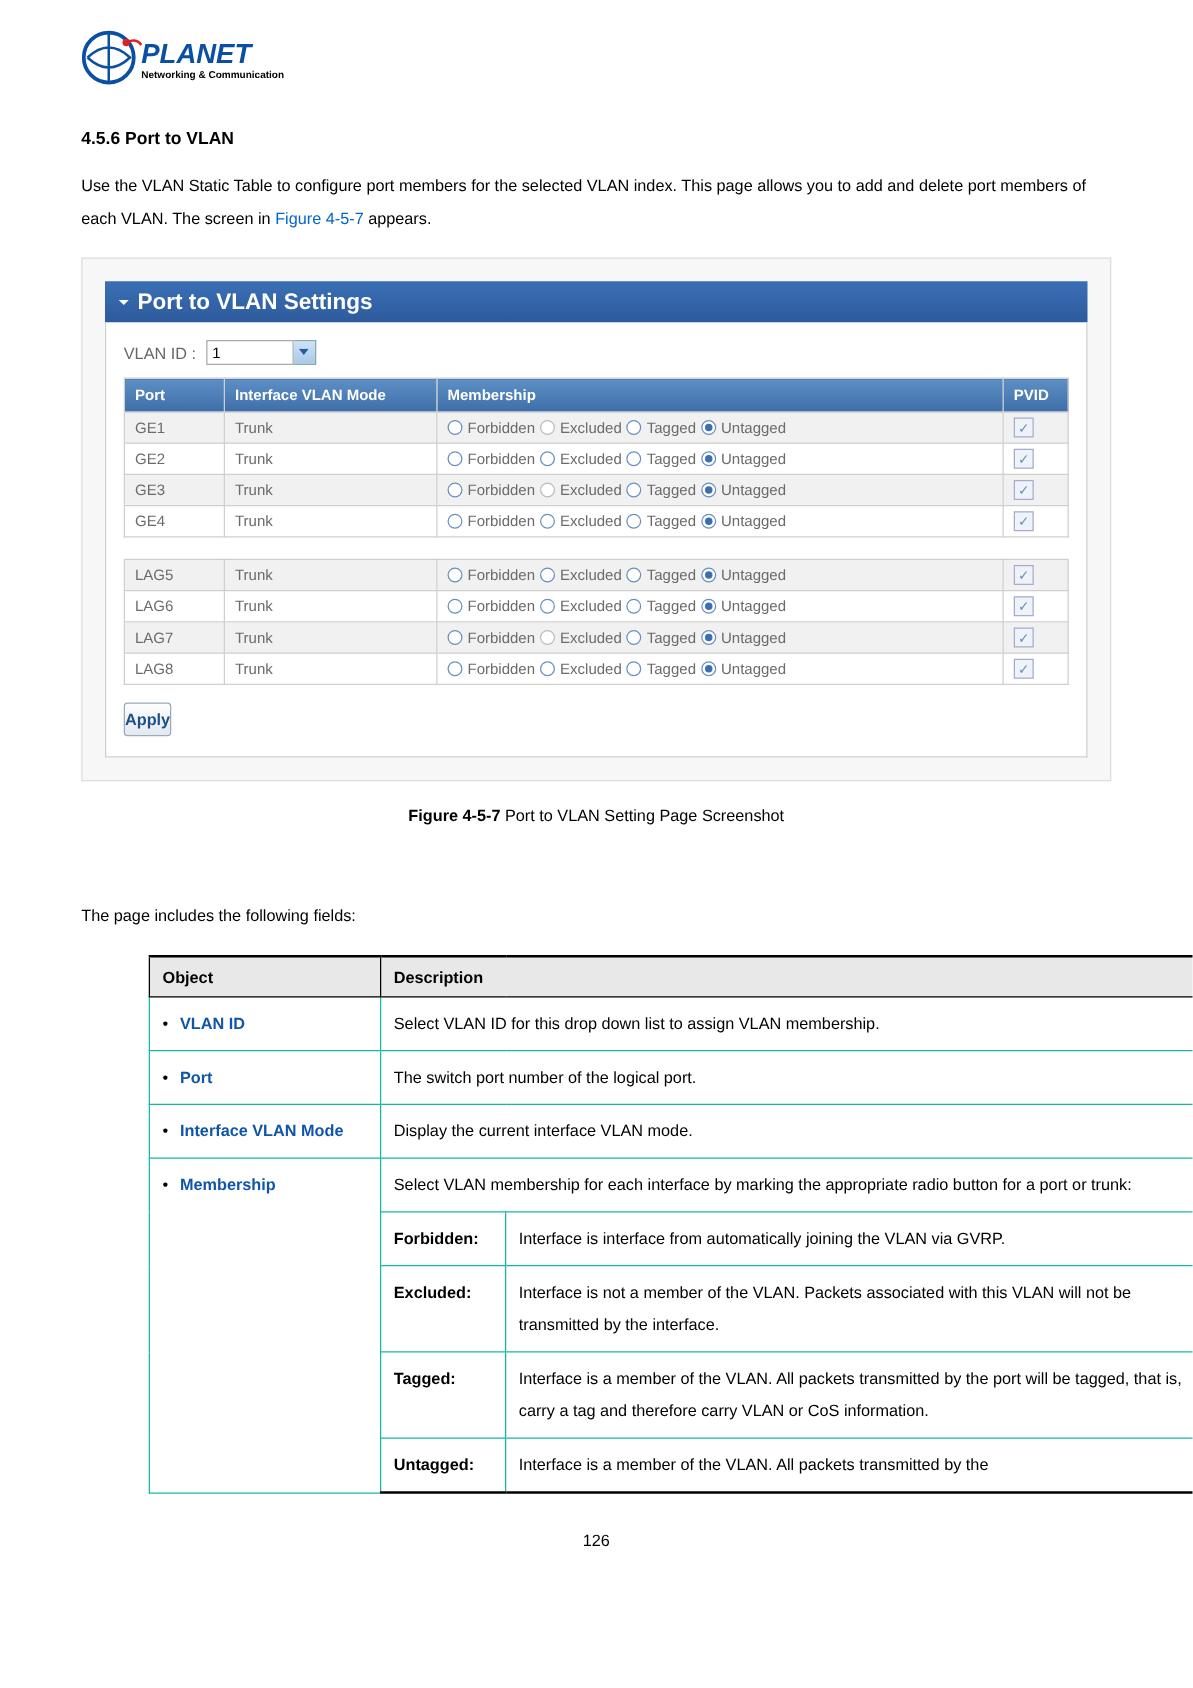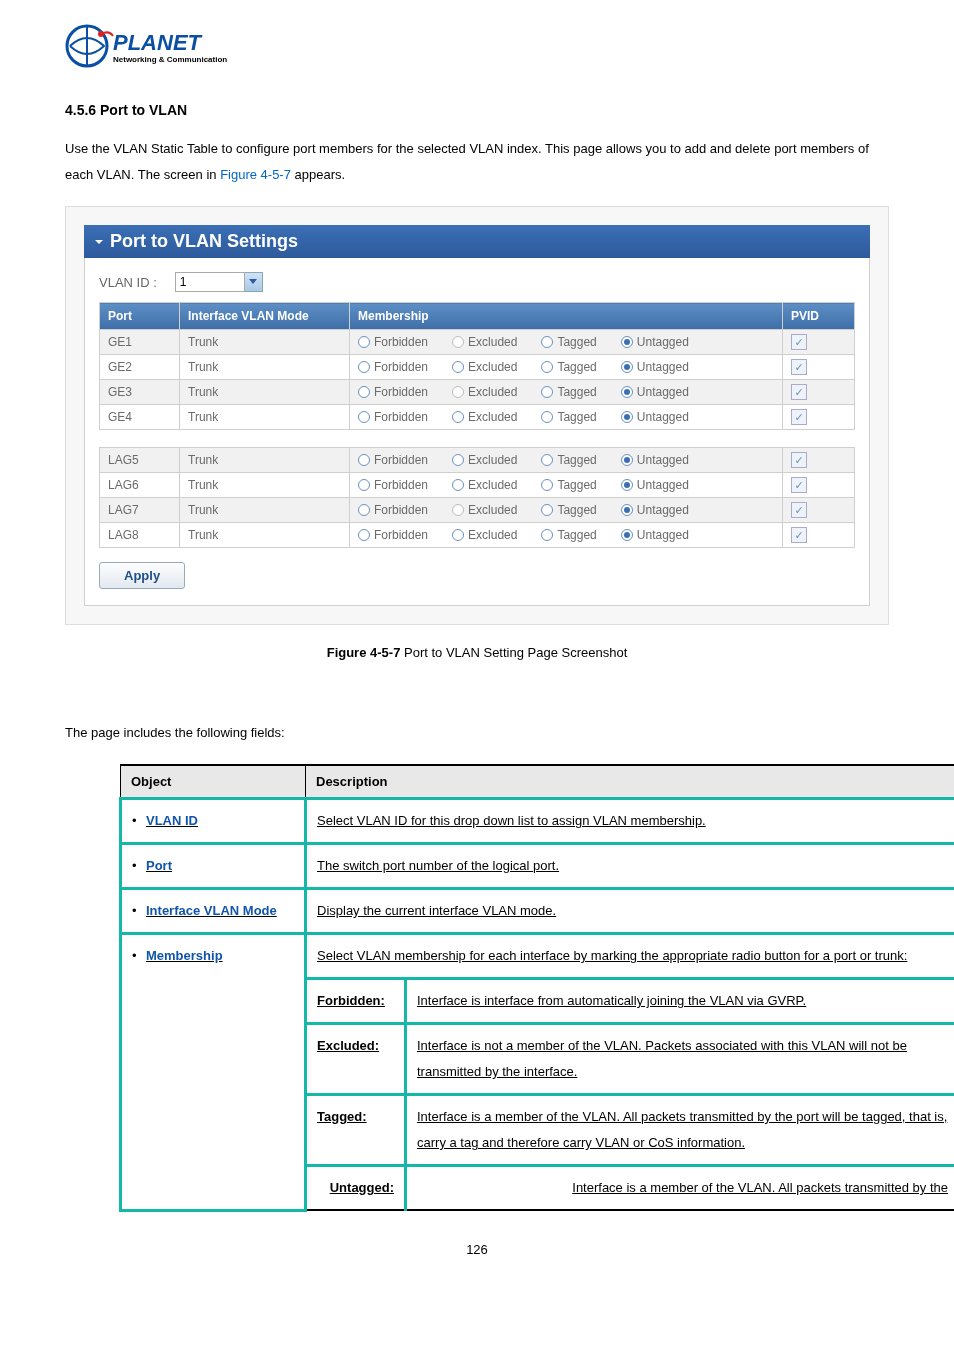--- a/index.html
+++ b/index.html
@@ -47,21 +47,21 @@
     padding: 14px 14px 16px 14px;
     border: 1px solid #d0d0d0;
     border-top: none;
   }
   .vlan-id-row {
     margin-bottom: 10px;
     color: #666;
     font-size: 13px;
     display: flex;
     align-items: center;
-    gap: 18px;
+    gap: 8px;
   }
   .vlan-select {
     display: inline-flex;
     align-items: center;
   }
   .vlan-select input {
     width: 70px;
     height: 20px;
     border: 1px solid #aaa;
     font-size: 12px;
@@ -93,21 +93,21 @@
   .ports-table td {
     border: 1px solid #cfcfcf;
     padding: 4px 8px;
     color: #6b6b6b;
     font-size: 12px;
   }
   .ports-table tbody tr:nth-child(odd) td { background: #f1f1f1; }
   .ports-table tbody tr:nth-child(even) td { background: #fff; }
   .membership {
     display: flex;
-    gap: 24px;
+    gap: 4px;
     align-items: center;
     white-space: nowrap;
   }
   .radio {
     display: inline-flex;
     align-items: center;
     gap: 4px;
   }
   .radio .circ {
     width: 12px; height: 12px;
@@ -141,21 +141,21 @@
     border-left: none;
     border-right: none;
     color: #bbb;
     overflow: hidden;
   }
   .apply-btn {
     margin-top: 14px;
     background: linear-gradient(#fdfdfd, #e3e9f0);
     border: 1px solid #9ab;
     border-radius: 3px;
-    padding: 5px 24px;
+    padding: 5px 0;
     color: #1f4f8a;
     font-weight: bold;
     font-size: 13px;
     cursor: pointer;
   }
   .figure-caption {
     text-align: center;
     font-size: 13px;
     margin: 12px 0 60px 0;
   }
@@ -170,27 +170,26 @@
     font-size: 13px;
   }
   .desc-table th {
     background: #e8e8e8;
     text-align: left;
     padding: 8px 10px;
     border: 1px solid #000;
     border-top: 2px solid #000;
   }
   .desc-table td {
-    border: 3px solid #14b8a6;
+    border: 1px solid #14b8a6;
     padding: 8px 10px;
     vertical-align: top;
     line-height: 2.0;
-    text-decoration: underline;
-  }
-  .desc-table tr.lastrow td { border-bottom: 2px solid #000; text-align: right; }
+  }
+  .desc-table tr.lastrow td { border-bottom: 2px solid #000; }
   .obj-cell {
     color: #1055aa;
     font-weight: bold;
   }
   .bullet {
     color: #000;
     display: inline-block;
     width: 14px;
   }
   .sub-label { font-weight: bold; width: 100px; }
@@ -240,21 +239,21 @@
         </span>
       </span>
     </div>
 
     <table class="ports-table">
       <thead>
         <tr>
           <th style="width:80px">Port</th>
           <th style="width:170px">Interface VLAN Mode</th>
           <th>Membership</th>
-          <th style="width:72px">PVID</th>
+          <th style="width:52px">PVID</th>
         </tr>
       </thead>
       <tbody id="ports-top">
     <tr>
       <td>GE1</td>
       <td>Trunk</td>
       <td>
               <div class="membership">
                 <span class="radio  ">
                   <span class="circ"></span>

